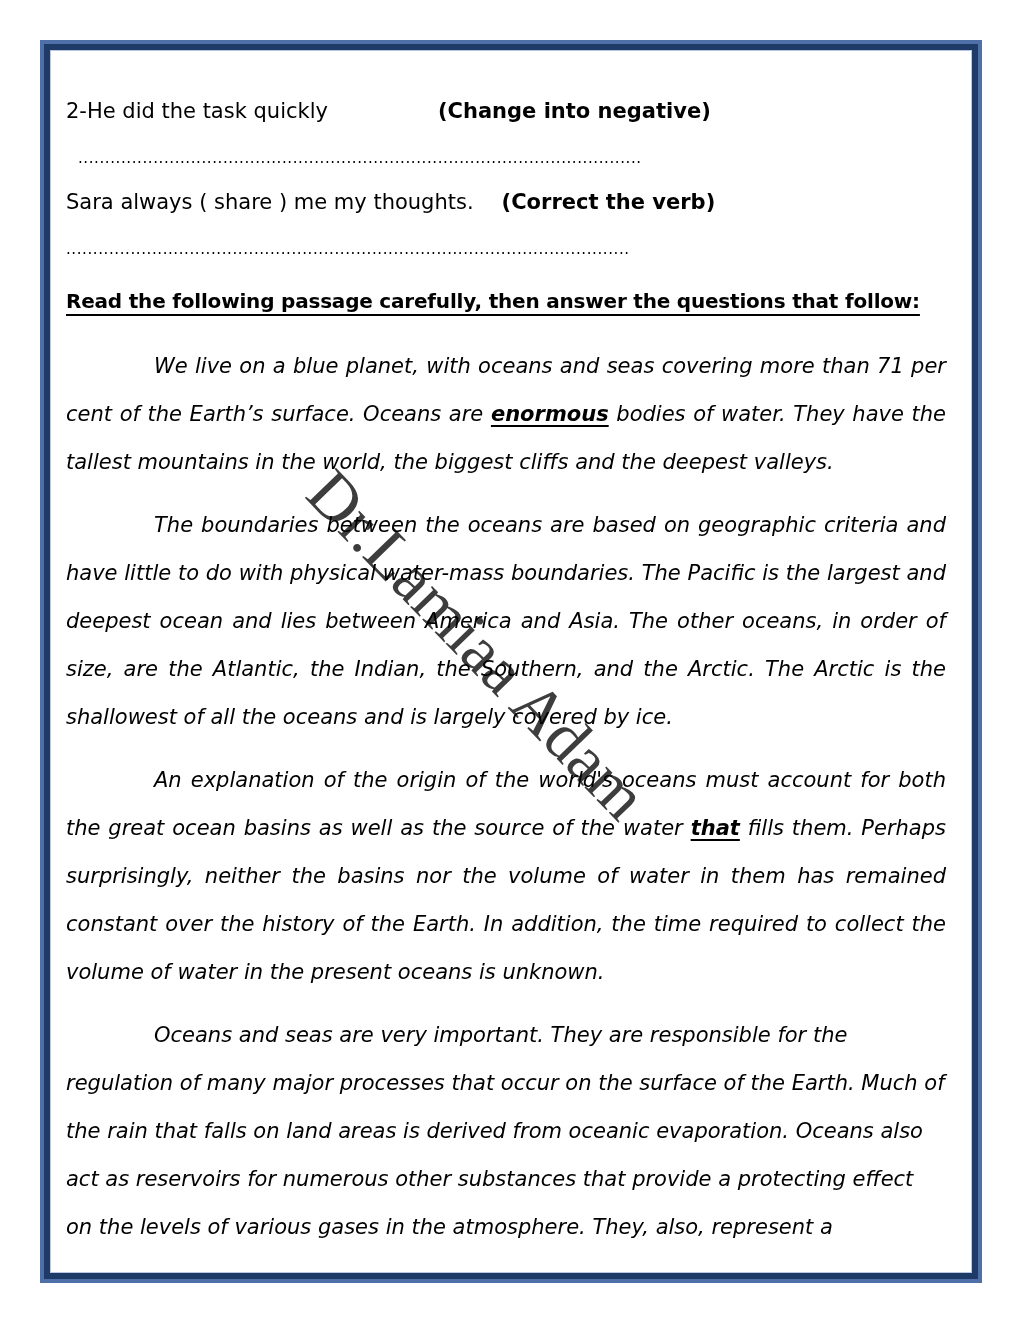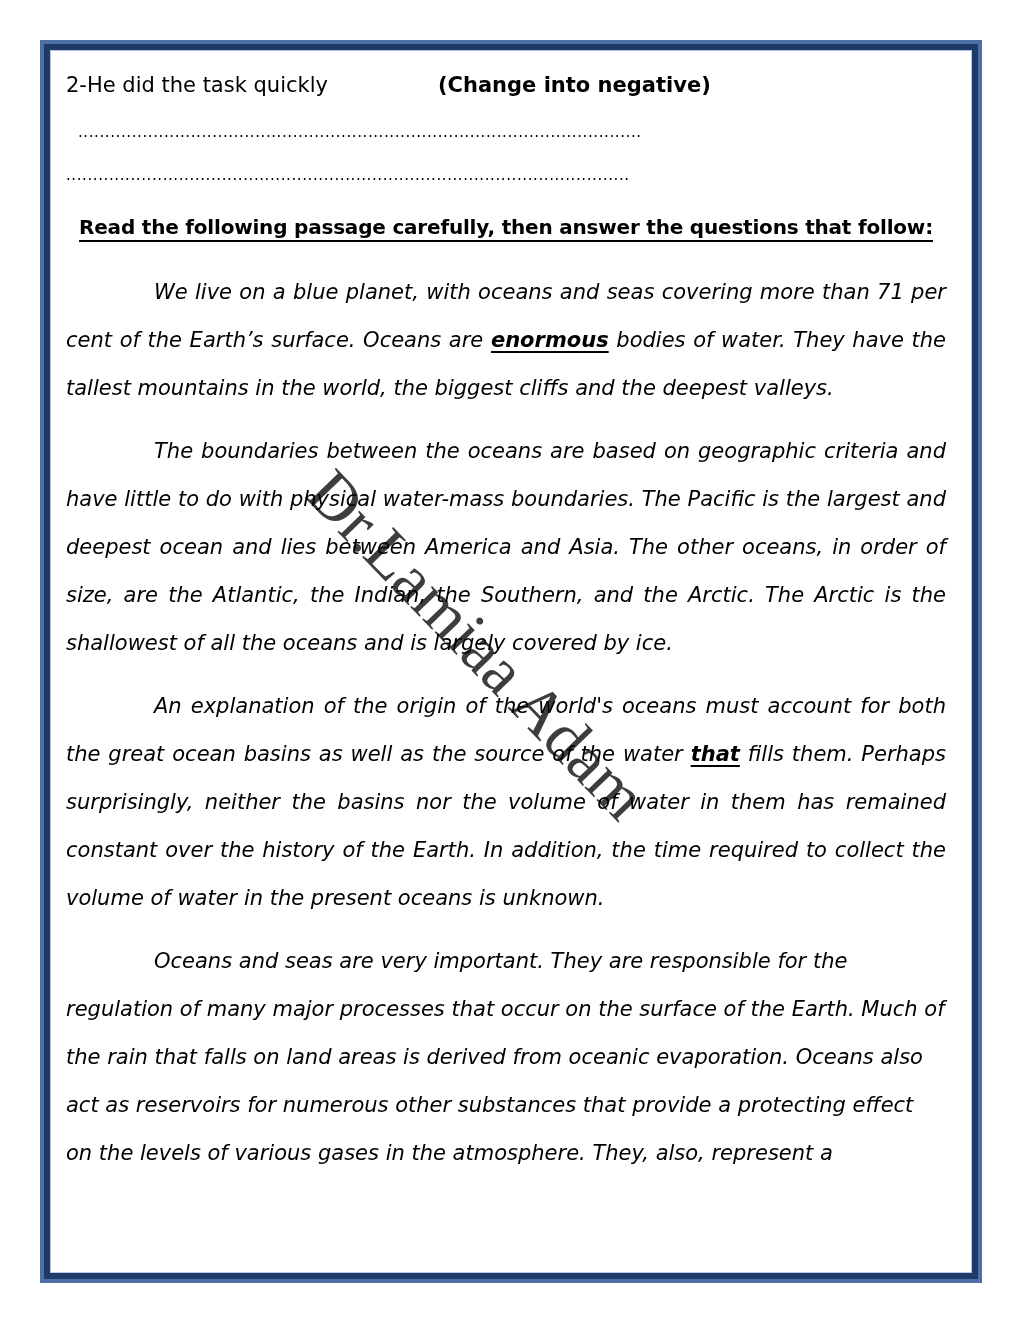--- a/index.html
+++ b/index.html
@@ -45,20 +45,21 @@
     transform-origin: 0 0;
     font-family: "Liberation Serif", "DejaVu Serif", serif;
     font-size: 66px;
     color: #3d3d3d;
     white-space: nowrap;
     z-index: 0;
   }
   .layer {
     position: relative;
     z-index: 1;
+    margin-top: 26px;
   }
   .ex-line { white-space: nowrap; }
   .bold { font-weight: bold; }
   .gap-wide { margin-left: 110px; }
   .gap-narrow { margin-left: 28px; }
   .dots {
     margin-top: 13px;
     line-height: 30px;
     font-size: 15px;
     letter-spacing: 0.6px;
@@ -72,21 +73,20 @@
   .heading {
     margin-top: 16px;
     font-weight: bold;
     font-size: 20px;
     line-height: 42px;
     text-decoration: underline;
     text-decoration-thickness: 2px;
     text-underline-offset: 6px;
     white-space: nowrap;
     letter-spacing: -0.2px;
-    text-align: center;
   }
   .passage { margin-top: 20px; font-style: italic; }
   .passage p {
     margin: 0 0 15px 0;
     line-height: 48px;
     text-indent: 88px;
   }
   .em {
     font-weight: bold;
     text-decoration: underline;
@@ -104,20 +104,23 @@
       <div class="watermark">Dr.Lamiaa Adam</div>
 
       <div class="layer">
 
         <div class="ex-line">
           <span>2-He did the task quickly</span><span class="bold gap-wide">(Change into negative)</span>
         </div>
 
         <div class="dots indent">........................................................................................................................</div>
 
+        <div class="ex-line lineB">
+          <span>Sara always ( share ) me my thoughts.</span><span class="bold gap-narrow">(Correct the verb)</span>
+        </div>
 
         <div class="dots">........................................................................................................................</div>
 
         <div class="heading">Read the following passage carefully, then answer the questions that follow:</div>
 
         <div class="passage">
           <p style="text-align: justify;"><span>We live on a blue planet, with oceans and seas covering more than 71 per cent of the Earth’s surface. Oceans are </span><span class="em">enormous</span><span> bodies of water. They have the tallest mountains in the world, the biggest cliffs and the deepest valleys.</span></p>
           <p style="text-align: justify;"><span>The boundaries between the oceans are based on geographic criteria and have little to do with physical water-mass boundaries. The Pacific is the largest and deepest ocean and lies between America and Asia. The other oceans, in order of size, are the Atlantic, the Indian, the Southern, and the Arctic. The Arctic is the shallowest of all the oceans and is largely covered by ice.</span></p>
           <p style="text-align: justify;"><span>An explanation of the origin of the world's oceans must account for both the great ocean basins as well as the source of the water </span><span class="em">that</span><span> fills them. Perhaps surprisingly, neither the basins nor the volume of water in them has remained constant over the history of the Earth. In addition, the time required to collect the volume of water in the present oceans is unknown.</span></p>
           <p style="text-align: left;"><span>Oceans and seas are very important. They are responsible for the regulation of many major processes that occur on the surface of the Earth. Much of the rain that falls on land areas is derived from oceanic evaporation. Oceans also act as reservoirs for numerous other substances that provide a protecting effect on the levels of various gases in the atmosphere. They, also, represent a</span></p>

